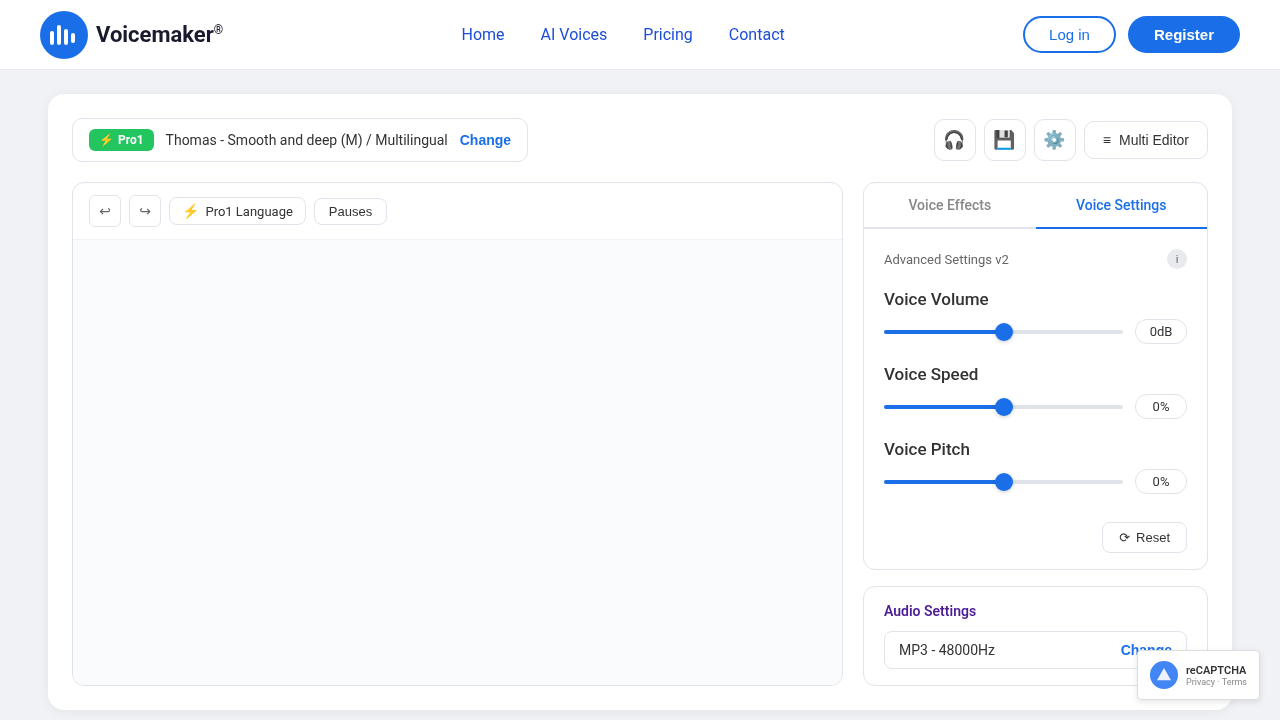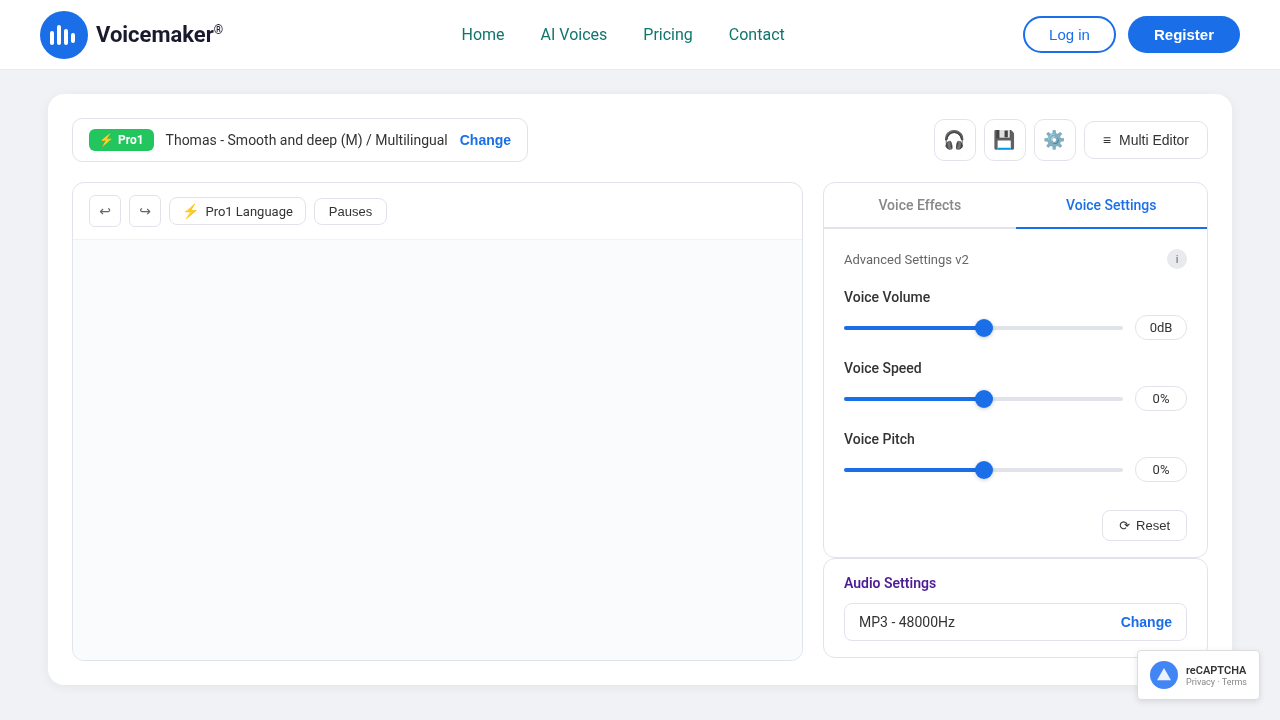--- a/index.html
+++ b/index.html
@@ -39,21 +39,21 @@
       font-size: 12px;
       color: #1a1a2e;
     }
     .nav {
       display: flex;
       align-items: center;
       gap: 36px;
     }
     .nav-link {
       font-size: 16px;
-      color: #0f766e;
+      color: #1d4ed8;
       text-decoration: none;
       cursor: pointer;
     }
     .nav-actions {
       display: flex;
       align-items: center;
       gap: 12px;
     }
     .btn-login {
       border: 2px solid #1a6fe8;
@@ -223,23 +223,24 @@
     .text-area {
       flex: 1;
       min-height: 420px;
       padding: 20px;
       background: #fafbfd;
       border-radius: 0 0 12px 12px;
     }
 
     
     .right-panel {
-      width: 385px;
+      width: 345px;
       display: flex;
       flex-direction: column;
+      gap: 16px;
     }
     .settings-card {
       background: #fff;
       border: 1px solid #e0e4ea;
       border-radius: 12px;
       overflow: hidden;
     }
     .tabs {
       display: flex;
       border-bottom: 2px solid #e0e4ea;
@@ -281,21 +282,21 @@
       justify-content: center;
       font-size: 11px;
       color: #666;
       cursor: pointer;
     }
 
     .slider-section {
       margin-bottom: 20px;
     }
     .slider-label {
-      font-size: 14px;
+      font-size: 17px;
       color: #333;
       font-weight: 500;
       margin-bottom: 10px;
     }
     .slider-row {
       display: flex;
       align-items: center;
       gap: 12px;
     }
     .slider-track {

